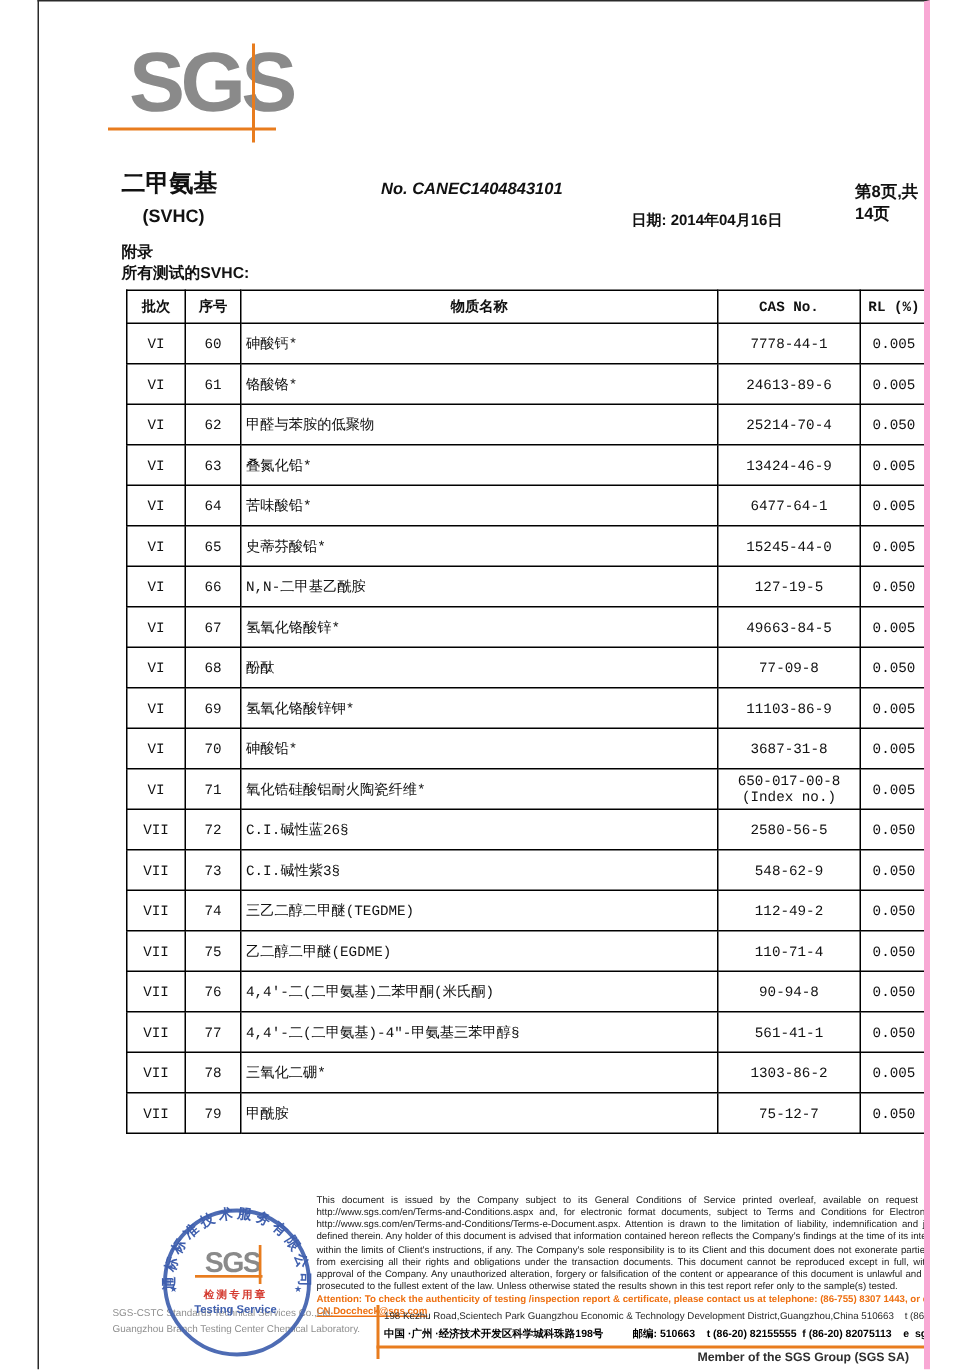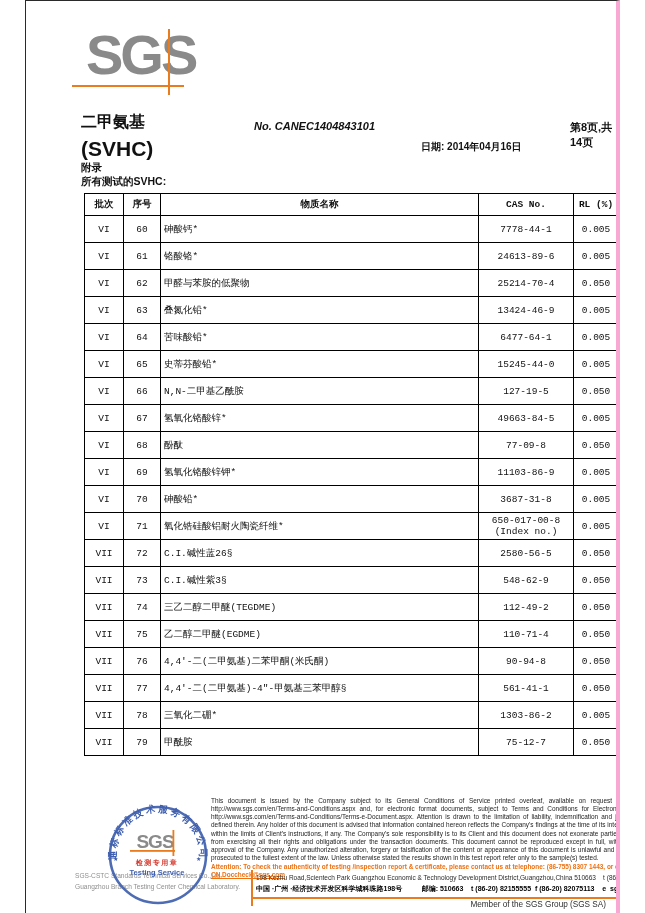--- a/index.html
+++ b/index.html
@@ -11,21 +11,21 @@
     overflow:hidden;
   }
   
   .logo { position:absolute; left:46px; top:26px; width:120px; height:72px; }
   .logo-text { position:absolute; left:14px; top:0px; font-size:56px; font-weight:bold;
     color:#8a8a8a; letter-spacing:-3px; line-height:1; font-family:"Liberation Sans",sans-serif; }
   .logo-hline { position:absolute; left:0px; top:58px; width:112px; height:2px; background:#e87c1e; }
   .logo-vline { position:absolute; left:96px; top:2px; width:2px; height:66px; background:#e87c1e; }
   
   .title-main { position:absolute; left:55px; top:111px; font-size:16px; font-weight:bold; }
-  .title-sub  { position:absolute; left:55px; top:136px; font-size:21px; font-weight:bold; }
+  .title-sub  { position:absolute; left:69px; top:136px; font-size:12px; font-weight:bold; }
   .report-no  { position:absolute; left:228px; top:119px; font-size:11px; font-weight:600;font-style:italic; }
   .report-date{ position:absolute; left:395px; top:119px; font-size:10px; font-weight:600;margin-top:20px; }
   .page-info  { position:absolute; left:544px; top:119px; font-size:11px; font-weight:600; }
   .appendix   { position:absolute; left:55px; top:160px; font-size:10.5px; font-weight:bold;text-align:center; }
   .appendix-sub{ position:absolute; left:55px; top:174px; font-size:10.5px; font-weight:bold; }
   
   .tbl-wrap { position:absolute; left:58px; top:192px; width:534px;font-family:Liberation Mono, monospace; }
   table.svhc { border-collapse:collapse; width:534px; table-layout:fixed;
     font-size:9.5px; border:1.5px solid #000; }
   table.svhc th, table.svhc td { border:1px solid #000; padding:1px 3px; vertical-align:middle; }
@@ -40,21 +40,21 @@
   .attention { font-size:6.45px; line-height:1.26; color:#ee7011; font-weight:bold; margin-top:1px; }
   .attention .email { text-decoration:underline; }
   .company-line1 { position:absolute; left:49px; top:871px; font-size:6.6px; color:#8f8f8f; white-space:nowrap; }
   .company-line2 { position:absolute; left:49px; top:882px; font-size:6.6px; color:#8f8f8f; white-space:nowrap; }
   .stamp { position:absolute; left:80px; top:802px; width:104px; height:104px; }
   .foot-divider { position:absolute; left:225px; top:869px; width:2px; height:36px; background:#e87c1e; }
   .addr-block { position:absolute; left:230px; top:873px; width:412px; }
   .addr-en { font-size:6.5px; color:#2a2a2a; white-space:pre; }
   .addr-cn { font-size:7px; color:#000; font-weight:bold; white-space:pre; margin-top:3px; }
   .foot-rule { position:absolute; left:225px; top:896px; width:419px; height:2px; background:#e87c1e; }
-  .member { position:absolute; right:10px; top:899px; font-size:8.2px; font-weight:400; color:#2e2e2e; }
+  .member { position:absolute; right:10px; top:899px; font-size:8.2px; font-weight:700; color:#2e2e2e; }
 </style>
 </head>
 <body>
 
 <div class="page">
 
   <div class="logo">
     <div class="logo-text">SGS</div>
     <div class="logo-hline"></div>
     <div class="logo-vline"></div>

